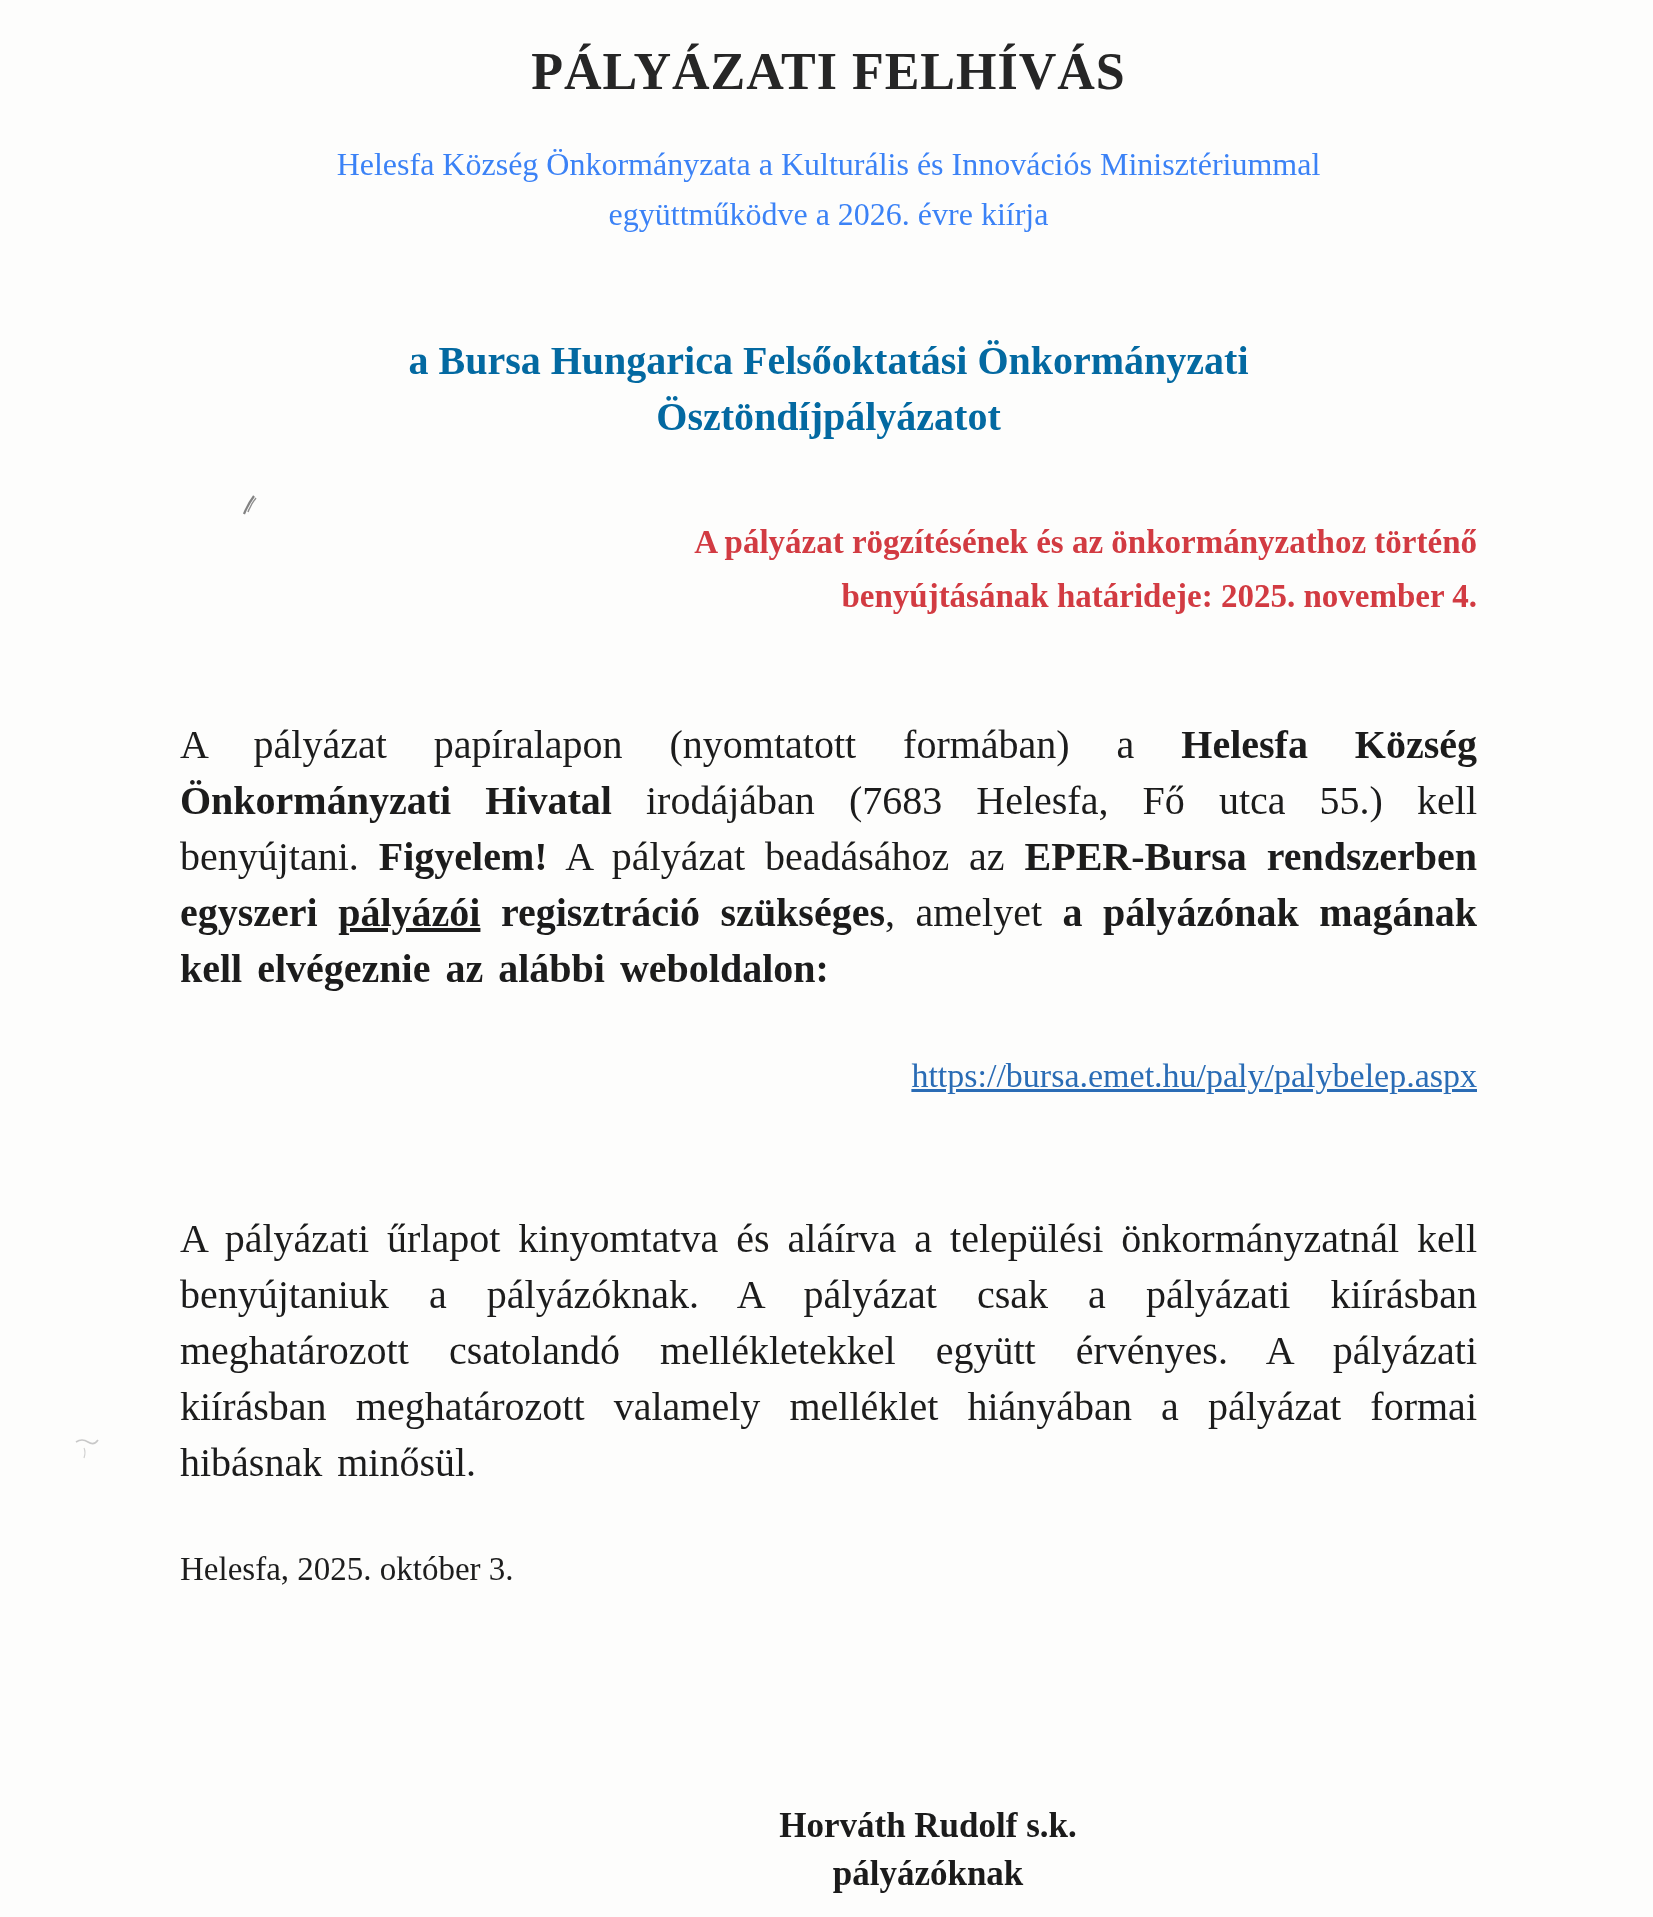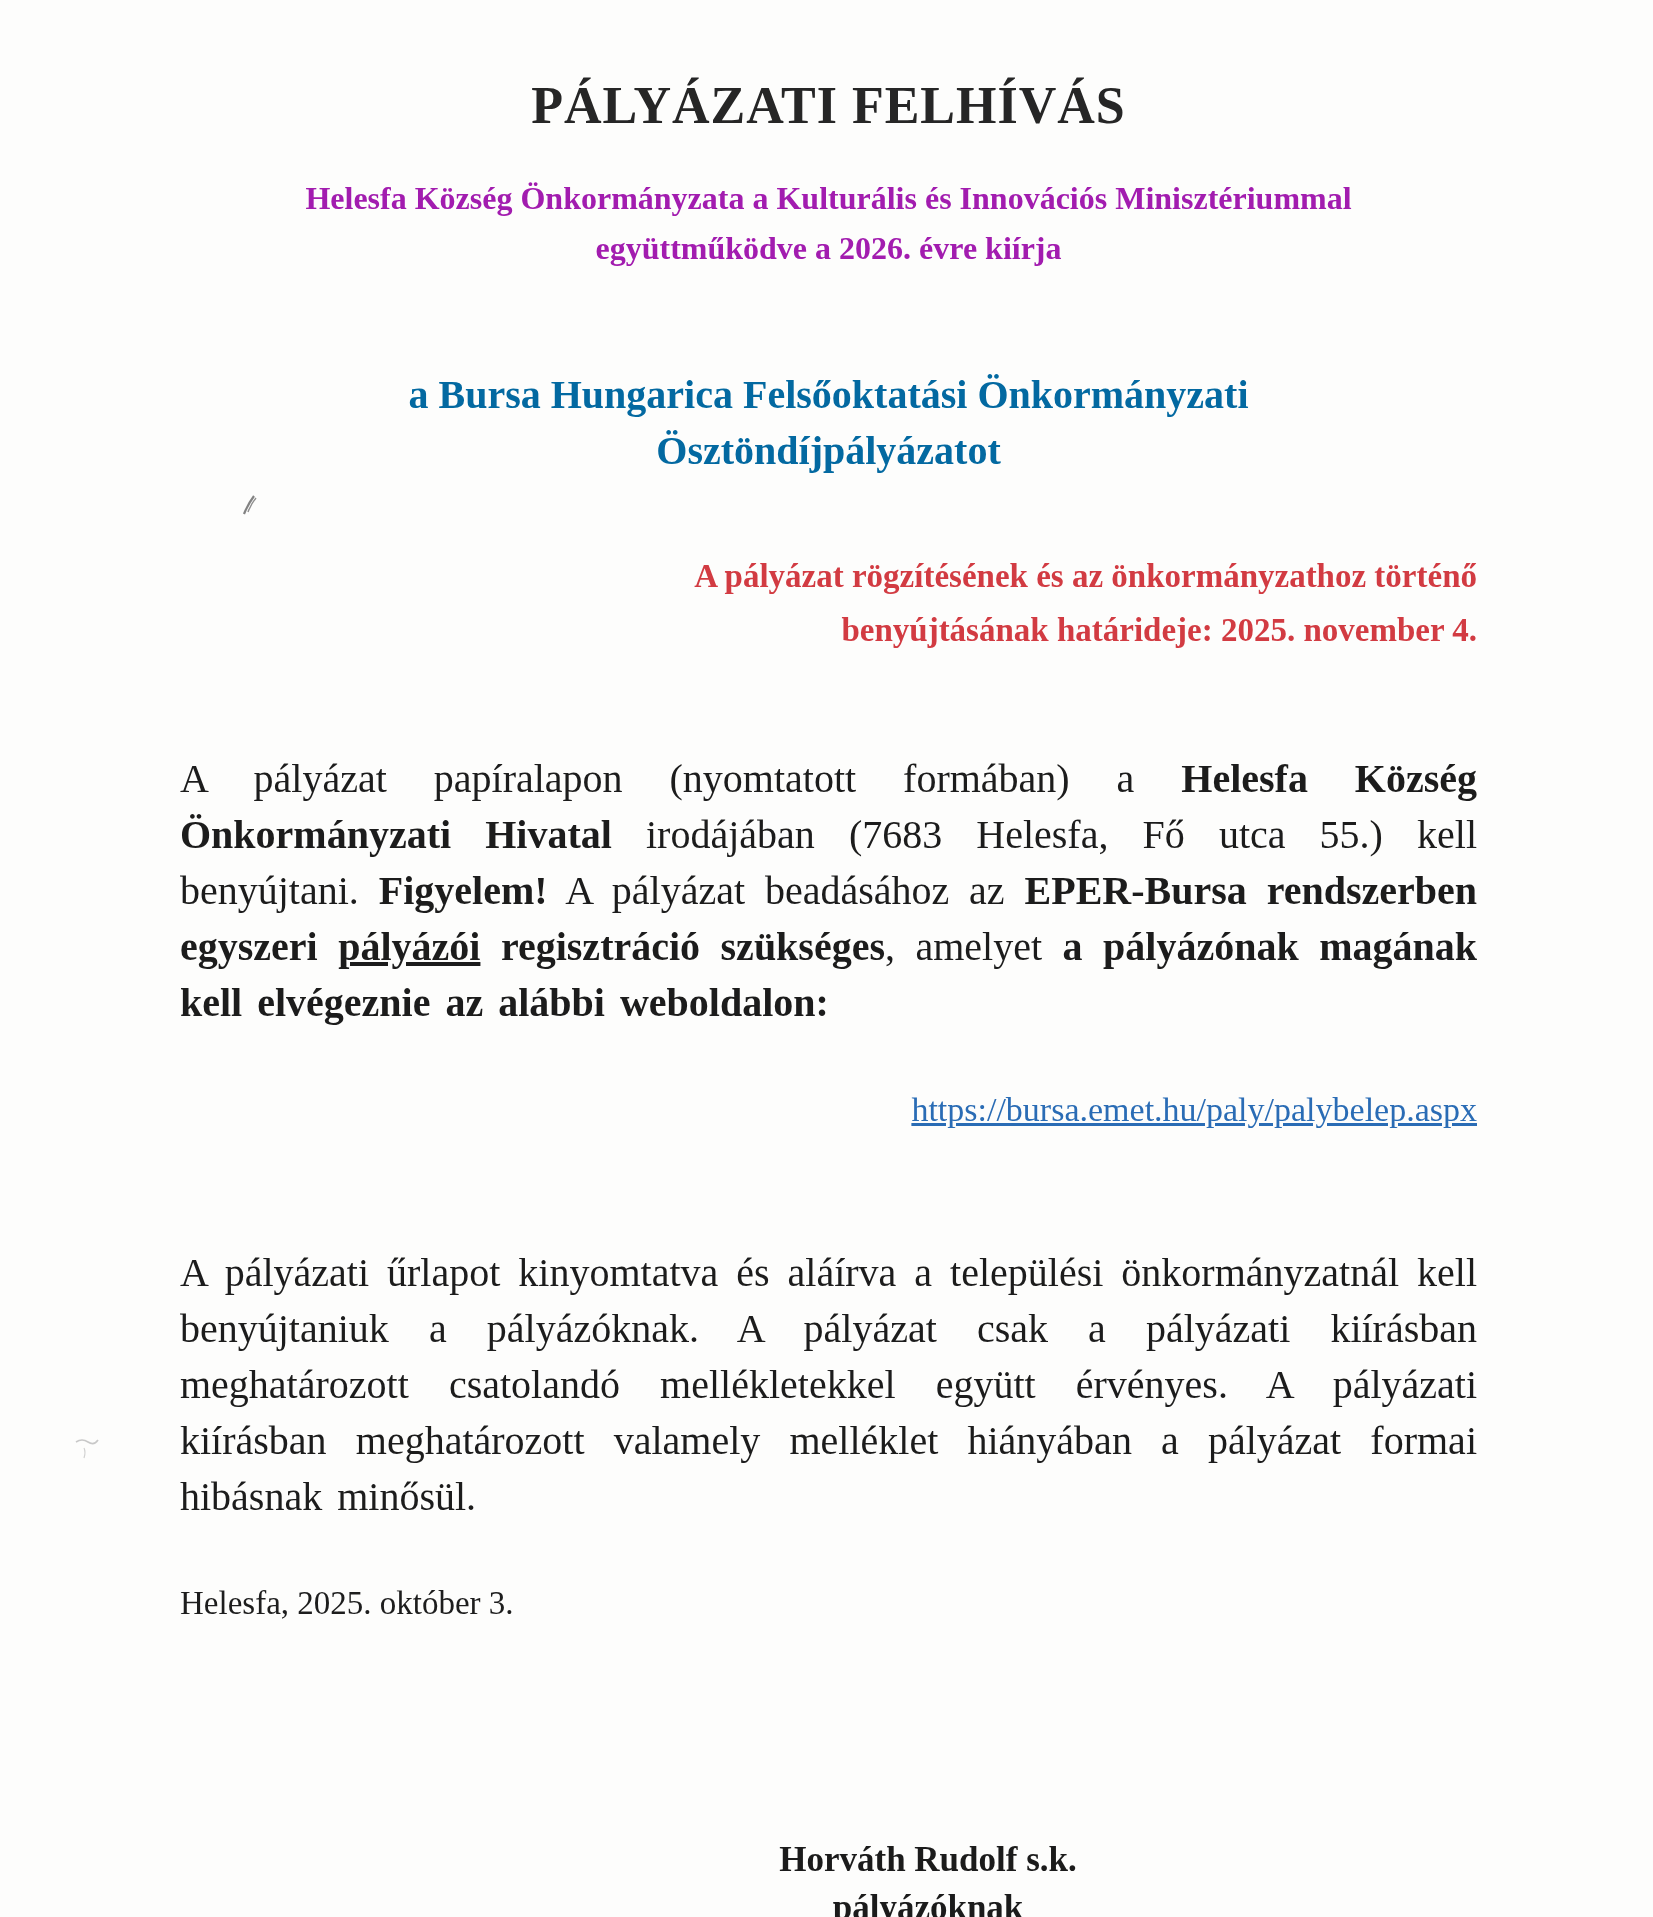--- a/index.html
+++ b/index.html
@@ -11,32 +11,32 @@
     position: relative;
     overflow: hidden;
   }
   .page {
     position: absolute; inset: 0;
     background: #fdfdfc;
   }
   .content { padding: 0 176px 0 180px; }
 
   .doc-title {
-    margin: 0; padding-top: 76px;
+    margin: 0; padding-top: 42px;
     text-align: center;
     font-size: 52px; font-weight: bold;
     letter-spacing: 1px;
     color: #262626;
   }
   .issuer {
     margin: 38px 0 0 0;
     text-align: center;
-    font-size: 32px; font-weight: bold;
+    font-size: 32px; font-weight: normal;
     line-height: 50px;
-    color: #a21caf;
+    color: #3b82f6;
   }
   .program-title {
     margin: 94px 0 0 0;
     text-align: center;
     font-size: 40px; font-weight: bold;
     line-height: 56px;
     color: #0369a1;
   }
   .deadline {
     margin: 70px 0 0 0;

